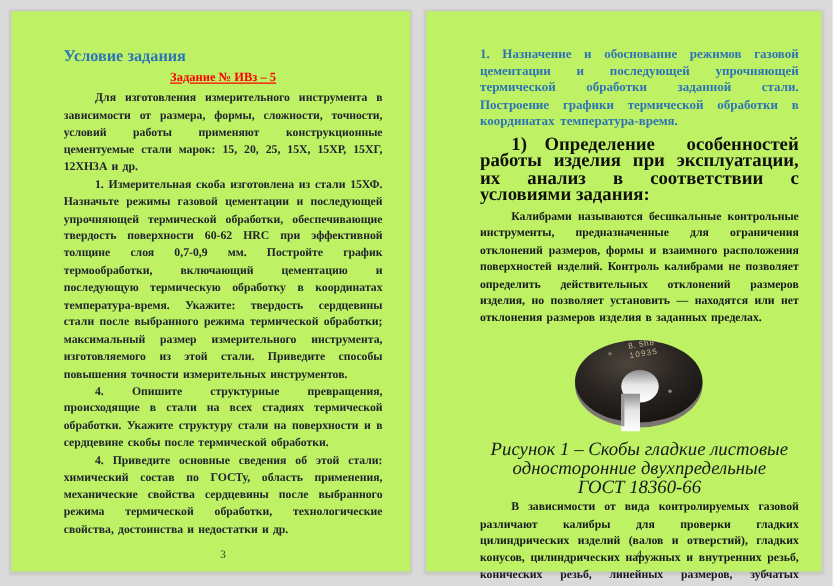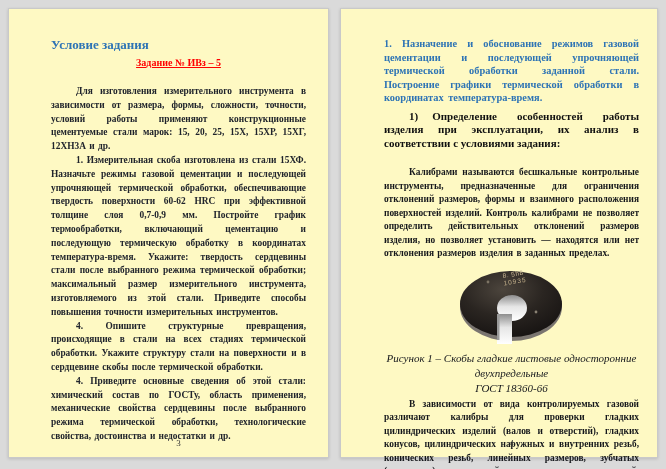--- a/index.html
+++ b/index.html
@@ -8,37 +8,37 @@
     position: relative;
     width: 666px;
     height: 469px;
     background: #dadada;
     overflow: hidden;
   }
   .page {
     position: absolute;
     top: 8px;
     height: 450px;
-    background: #fef9c3;
+    background: #bef264;
     border: 1px solid #c9c9c9;
     box-shadow: 0 1px 3px rgba(0,0,0,0.14);
     box-sizing: border-box;
   }
   .page-left  { left: 8px;   width: 321px; padding: 28px 22px 0 42px; }
   .page-right { left: 340px; width: 318px; padding: 28px 18px 0 43px; }
 
   .doc-heading-2 {
     margin: 0;
     font-size: 13px;
     line-height: 15px;
     font-weight: bold;
     color: #2E74B5;
   }
   .task-title {
-    margin: 4px 0 16px 0;
+    margin: 4px 0 4px 0;
     text-align: center;
     font-size: 10px;
     line-height: 13px;
     font-weight: bold;
     color: #FF0000;
     text-decoration: underline;
   }
   .body-par {
     margin: 0;
     font-size: 9.4px;
@@ -54,42 +54,42 @@
   .blue-heading {
     margin: 0;
     font-size: 10.4px;
     line-height: 13.5px;
     font-weight: bold;
     text-align: justify;
     word-spacing: 2px;
     color: #2E74B5;
   }
   .bold-par {
-    margin: 5px 0 16px 0;
-    font-size: 11px;
+    margin: 5px 0 4px 0;
+    font-size: 15px;
     line-height: 13.5px;
     font-weight: bold;
     text-align: justify;
     text-indent: 25px;
     color: #101010;
   }
   .bold-par .tab-gap { display: inline-block; width: 14px; }
   .page-right .body-par {
     margin-top: 2px;
     line-height: 13.5px;
     color: #16181c;
   }
 
   .figure-block {
     margin-top: 5px;
     text-align: center;
   }
   .figure-caption {
     margin: 1px 0 0 0;
-    font-size: 11px;
+    font-size: 15px;
     line-height: 15px;
     font-style: italic;
     color: #16181c;
   }
   .caption-line { display: block; }
 
   .page-number {
     position: absolute;
     bottom: 9px;
     font-size: 9px;

